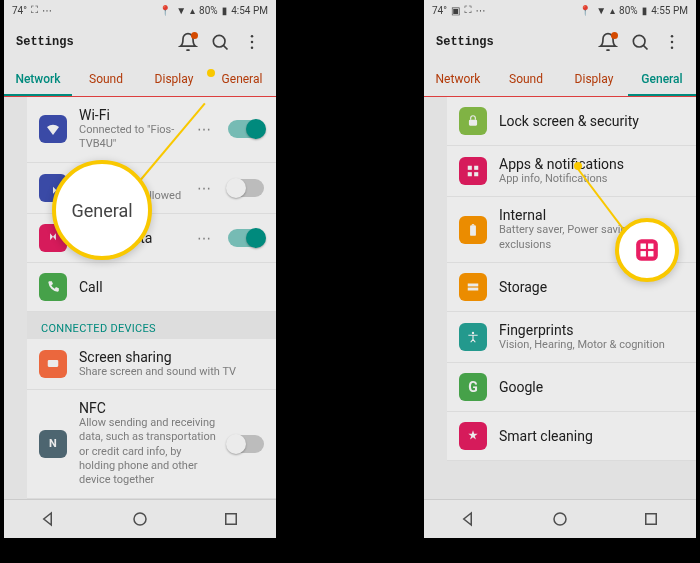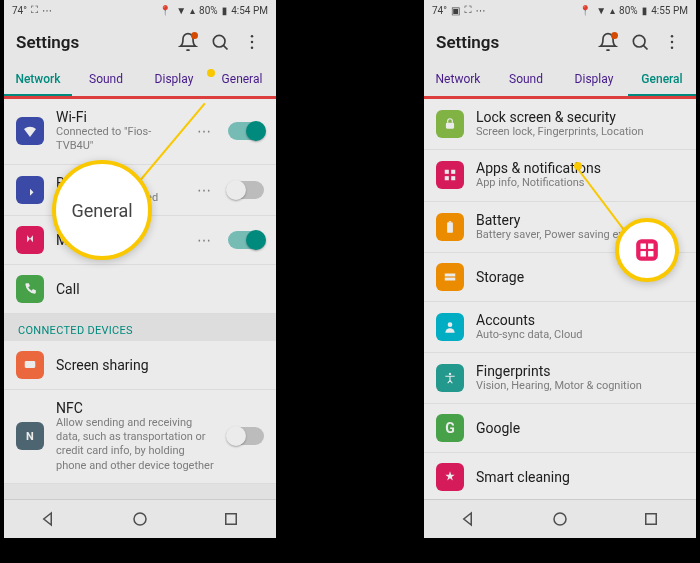--- a/index.html
+++ b/index.html
@@ -22,39 +22,39 @@
     justify-content:space-between; padding:0 8px;
     font-size:10px; color:#444; background:#fafafa;
   }
   .statusbar .sb-left, .statusbar .sb-right {
     display:flex; align-items:center; gap:4px;
   }
   .header {
     height:44px; display:flex; align-items:center;
     padding:0 12px; background:#fafafa;
   }
-  .header-title { font-size:17px; font-weight:600; color:#222; flex:1; }
+  .header-title { font-size:12px; font-weight:600; color:#222; flex:1;font-family:Liberation Mono, monospace; }
   .header-icon {
     width:24px; height:24px; display:flex; align-items:center;
     justify-content:center; color:#444; margin-left:8px; position:relative;
   }
   .badge-dot {
     position:absolute; top:2px; right:2px; width:7px; height:7px;
     background:#e65100; border-radius:50%;
   }
   .tabs {
-    display:flex; background:#fafafa; border-bottom:3px solid #ef4444;
+    display:flex; background:#fafafa; border-bottom:1px solid #ef4444;
     font-size:12px;
   }
   .tab {
-    flex:1; text-align:center; padding:8px 0; color:#4c1d95;
+    flex:1; text-align:center; padding:8px 0; color:#c2410c;
     border-bottom:2px solid transparent;
   }
   .tab.active { color:#009688; border-bottom-color:#009688; font-weight:500; }
-  .list { flex:1; overflow:hidden; }
+  .list { flex:1; overflow:hidden;margin-left:23px; }
   .row {
     display:flex; align-items:center; padding:10px 12px;
     background:#fff; border-bottom:1px solid #eee; gap:12px;
   }
   .row-icon {
     width:28px; height:28px; border-radius:6px;
     display:flex; align-items:center; justify-content:center;
     color:#fff; flex-shrink:0;
   }
   .row-body { flex:1; min-width:0; }
@@ -205,20 +205,21 @@
     <div class="section-hdr">CONNECTED DEVICES</div>
     <div class="row">
       <div class="row-icon" style="background:#ff7043">
         <svg width="14" height="14" viewBox="0 0 24 24" fill="white">
             <rect x="3" y="5" width="18" height="12" rx="2"></rect>
             <path d="M8 21h8"></path>
           </svg>
       </div>
       <div class="row-body">
         <div class="row-title">Screen sharing</div>
+        <div class="row-sub">Share screen and sound with TV</div>
       </div>
     </div>
     <div class="row" style="align-items:flex-start">
       <div class="row-icon" style="background:#546e7a;align-self:center">
         <span style="font-size:11px;font-weight:bold">N</span>
       </div>
       <div class="row-body">
         <div class="row-title">NFC</div>
         <div class="row-sub">Allow sending and receiving data, such as transportation or credit card info, by holding phone and other device together</div>
       </div>
@@ -287,21 +288,20 @@
   <div class="list">
     <div class="row">
       <div class="row-icon" style="background:#8bc34a">
           <svg width="14" height="14" viewBox="0 0 24 24" fill="white">
             <rect x="5" y="10" width="14" height="10" rx="2"></rect>
             <path d="M8 10V7a4 4 0 018 0v3" fill="none" stroke="white" stroke-width="2"></path>
           </svg>
         </div>
       <div class="row-body">
         <div class="row-title">Lock screen &amp; security</div>
-        <div class="row-sub">Screen lock, Fingerprints, Location</div>
       </div>
     </div>
     <div class="row">
       <div class="row-icon" style="background:#e91e63">
           <svg width="14" height="14" viewBox="0 0 24 24" fill="white">
             <rect x="3" y="3" width="7" height="7"></rect>
             <rect x="14" y="3" width="7" height="7"></rect>
             <rect x="3" y="14" width="7" height="7"></rect>
             <rect x="14" y="14" width="7" height="7"></rect>
           </svg>
@@ -312,45 +312,33 @@
       </div>
     </div>
     <div class="row">
       <div class="row-icon" style="background:#ff9800">
           <svg width="14" height="14" viewBox="0 0 24 24" fill="white">
             <rect x="7" y="4" width="10" height="18" rx="2"></rect>
             <rect x="10" y="2" width="4" height="2"></rect>
           </svg>
         </div>
       <div class="row-body">
-        <div class="row-title">Battery</div>
+        <div class="row-title">Internal</div>
         <div class="row-sub">Battery saver, Power saving exclusions</div>
       </div>
     </div>
     <div class="row">
       <div class="row-icon" style="background:#ff9800">
           <svg width="14" height="14" viewBox="0 0 24 24" fill="white">
             <rect x="3" y="6" width="18" height="5"></rect>
             <rect x="3" y="13" width="18" height="5"></rect>
           </svg>
         </div>
       <div class="row-body">
         <div class="row-title">Storage</div>
-      </div>
-    </div>
-    <div class="row">
-      <div class="row-icon" style="background:#00bcd4">
-          <svg width="14" height="14" viewBox="0 0 24 24" fill="white">
-            <circle cx="12" cy="8" r="4"></circle>
-            <path d="M4 22a8 8 0 0116 0z"></path>
-          </svg>
-        </div>
-      <div class="row-body">
-        <div class="row-title">Accounts</div>
-        <div class="row-sub">Auto-sync data, Cloud</div>
       </div>
     </div>
     <div class="row">
       <div class="row-icon" style="background:#26a69a">
           <svg width="14" height="14" viewBox="0 0 24 24" fill="white">
             <circle cx="12" cy="5" r="2"></circle>
             <path d="M4 9h16M12 9v7m-4 5l4-5 4 5" stroke="white" stroke-width="2" fill="none"></path>
           </svg>
         </div>
       <div class="row-body">

